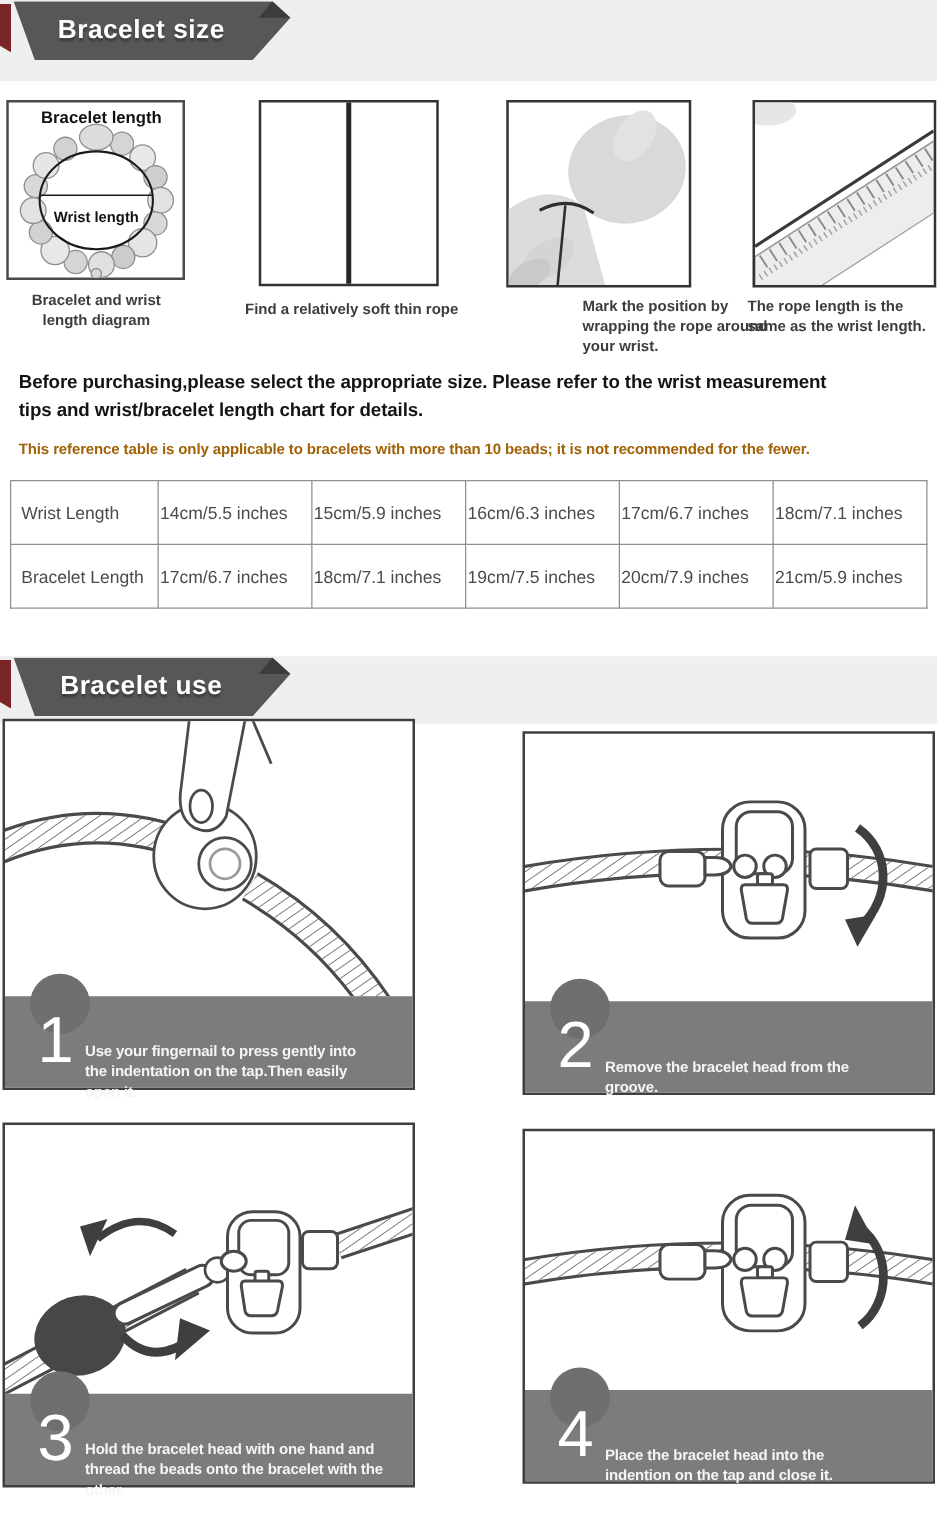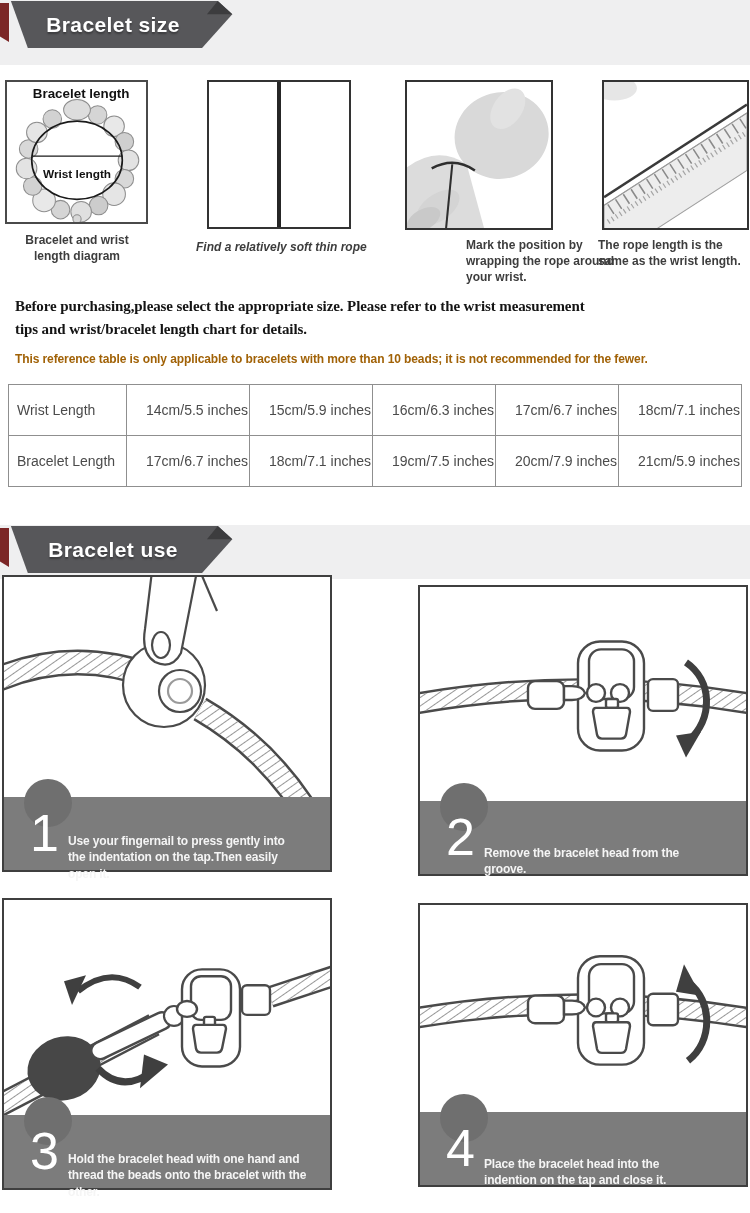--- a/index.html
+++ b/index.html
@@ -25,32 +25,32 @@
   .imgbox{position:absolute;background:#fff;border:2px solid #333;}
   #box1{left:5px;top:80px;width:139px;height:140px;border-color:#4a4a4a;}
   #box2{left:207px;top:80px;width:140px;height:145px;}
   #box3{left:405px;top:80px;width:144px;height:146px;}
   #box4{left:602px;top:80px;width:143px;height:146px;}
   .imgbox svg{display:block;width:100%;height:100%;}
   #rope-line{position:absolute;left:50%;top:0;bottom:0;width:4px;margin-left:-2px;background:#262626;}
 
   .cap{position:absolute;font-weight:700;font-size:12px;color:#3d3d3d;line-height:1.32;white-space:pre-line;}
   #cap1{left:2px;top:233px;width:150px;text-align:center;}
-  #cap2{left:196px;top:240px;white-space:nowrap;font-style:italic;}
+  #cap2{left:196px;top:240px;white-space:nowrap;}
   #cap3{left:424px;top:238px;width:175px;margin-left:42px;}
   #cap4{left:598px;top:238px;width:165px;}
 
   
   #intro{position:absolute;left:15px;top:295px;width:728px;font-size:15px;font-weight:700;
-         color:#141414;line-height:1.5;white-space:pre-line;letter-spacing:-.1px;font-family:Liberation Serif, serif;}
+         color:#141414;line-height:1.5;white-space:pre-line;letter-spacing:-.1px;}
   #note{position:absolute;left:15px;top:352px;font-size:12px;font-weight:700;color:#a16207;
         white-space:nowrap;letter-spacing:-.1px;}
   #sizetable{position:absolute;left:8px;top:384px;width:734px;border-collapse:collapse;
              table-layout:fixed;font-size:14px;color:#4b4b4b;background:#fff;}
-  #sizetable td{border:1px solid #8f8f8f;height:48px;text-align:right;font-weight:400;overflow:hidden;}
+  #sizetable td{border:1px solid #8f8f8f;height:48px;text-align:left;font-weight:400;overflow:hidden;}
   #sizetable td.rowhead{text-align:left;padding-left:8px;}
 
   
   .panel{position:absolute;background:#fff;border:2px solid #3f3f3f;}
   #panel1{left:2px;top:575px;width:326px;height:293px;}
   #panel2{left:418px;top:585px;width:326px;height:287px;}
   #panel3{left:2px;top:898px;width:326px;height:288px;}
   #panel4{left:418px;top:903px;width:326px;height:280px;}
   .illus{position:absolute;left:0;top:0;width:100%;height:calc(100% - 73px);}
   .stepbar{position:absolute;left:0;right:0;bottom:0;height:73px;background:#7c7c7c;}

